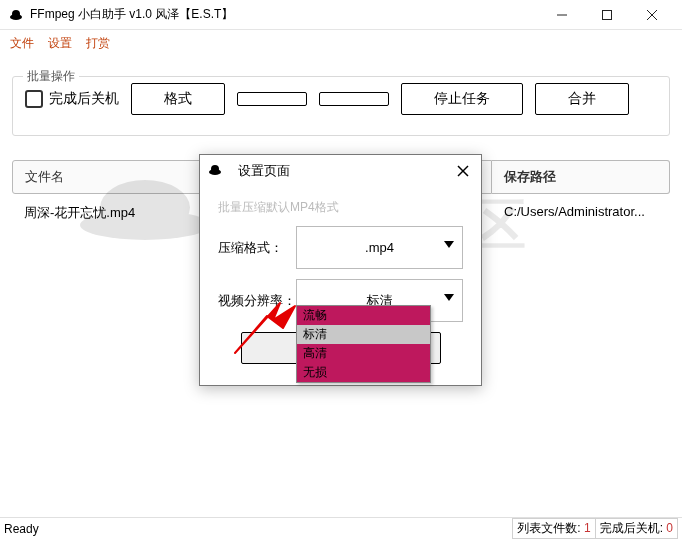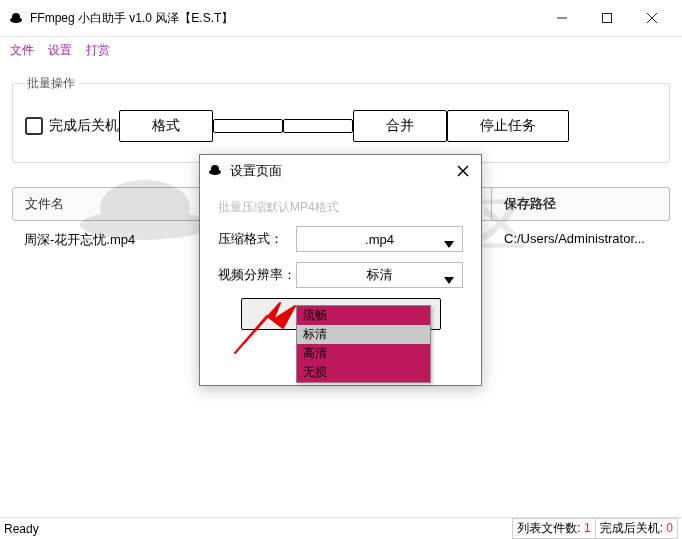--- a/index.html
+++ b/index.html
@@ -1,33 +1,33 @@
 <!DOCTYPE html>
 <html><head>
   <meta charset="utf-8">
   <style>
     * { box-sizing: border-box; margin: 0; padding: 0; font-family: "Microsoft YaHei", "Segoe UI", sans-serif; }
     body { width: 682px; height: 539px; background: #fff; position: relative; overflow: hidden; }
 
     
-    .titlebar { height: 37px; border-bottom: 1px solid #e5e5e5; display: flex; align-items: center; padding: 0 8px; }
+    .titlebar { height: 30px; border-bottom: 1px solid #e5e5e5; display: flex; align-items: center; padding: 0 8px; }
     .titlebar .app-icon { width: 16px; height: 16px; margin-right: 6px; display: flex; align-items: center; justify-content: center; }
     .titlebar .title { font-size: 12px; color: #000; flex: 1; }
     .titlebar .winbtns { display: flex; }
     .winbtn { width: 45px; height: 29px; display: flex; align-items: center; justify-content: center; color: #000; }
     .winbtn svg { stroke: #222; }
 
     
     .menubar { height: 26px; display: flex; align-items: center; padding: 0 10px; gap: 14px; }
-    .menubar span { font-size: 12px; color: #a21caf; }
+    .menubar span { font-size: 12px; color: #c2410c; }
 
     
     .batch-group { margin: 20px 12px 0 12px; border: 1px solid #d9d9d9; border-radius: 3px; padding: 6px 12px 20px 12px; position: relative; }
     .batch-group .legend { position: absolute; top: -9px; left: 10px; background: #fff; padding: 0 4px; font-size: 12px; color: #555; }
-    .batch-row { display: flex; align-items: center; gap: 0; margin-top: 20px; }
+    .batch-row { display: flex; align-items: center; gap: 12px; }
     .checkbox { display: flex; align-items: center; gap: 6px; }
     .checkbox .box { width: 18px; height: 18px; border: 2px solid #333; border-radius: 3px; }
     .checkbox .lbl { font-size: 14px; }
     .obtn { border: 1.5px solid #000; border-radius: 2px; padding: 6px 32px; font-size: 14px; background: #fff; }
 
     
     .table-header { display: flex; margin: 24px 12px 0 12px; align-items: flex-end; }
     .th { border: 1px solid #b9b9b9; background: #fafafa; padding: 7px 12px; font-size: 13px; color: #333; }
     .th.name { flex: 0 0 480px; border-radius: 3px 0 0 3px; }
     .th.path { flex: 1; border-left: none; border-radius: 0 3px 3px 0; font-weight: bold; }
@@ -44,29 +44,29 @@
 
     
     .watermark { position: absolute; left: 100px; top: 180px; opacity: 0.10; pointer-events: none; z-index: 1; }
     .wm-hat { width: 90px; height: 55px; border-radius: 50%; background: #000; margin: 0 auto; position: relative; }
     .wm-hat::after { content: ''; position: absolute; width: 130px; height: 30px; background: #000; border-radius: 50%; left: -20px; bottom: -5px; }
     .wm-text { font-size: 56px; font-weight: bold; color: #333; letter-spacing: 4px; position: absolute; left: 130px; top: 8px; white-space: nowrap; }
     .wm-url { position: absolute; left: 200px; top: 310px; font-size: 32px; color: #333; opacity: 0.10; font-family: sans-serif; z-index: 1; pointer-events: none; }
 
     
     .dialog { position: absolute; left: 199px; top: 154px; width: 283px; height: 232px; background: #fff; border: 1px solid #777; box-shadow: 0 3px 14px rgba(0,0,0,0.25); z-index: 10; }
-    .dlg-title { height: 32px; display: flex; align-items: center; padding: 0 8px; }
+    .dlg-title { height: 32px; display: flex; align-items: center; padding: 0 8px; gap: 8px; }
     .dlg-title .icon { width: 16px; height: 16px; margin-right: 6px; }
     .dlg-title .txt { font-size: 13px; flex: 1; }
     .dlg-title .close { width: 16px; height: 16px; }
     .dlg-body { padding: 12px 18px 0 18px; }
     .dlg-caption { font-size: 12px; color: #bbb; margin-bottom: 10px; }
     .dlg-row { display: flex; align-items: center; margin-bottom: 10px; }
     .dlg-row .lbl { width: 78px; font-size: 13px; }
-    .select { flex: 1; height: 26px; border: 1px solid #bbb; display: flex; align-items: center; justify-content: center; position: relative; }
+    .select { flex: 1; height: 43px; border: 1px solid #bbb; display: flex; align-items: center; justify-content: center; position: relative; }
     .select .val { font-size: 13px; }
     .select .arrow { position: absolute; right: 8px; top: 8px; }
     .dlg-save { border: 1.5px solid #000; border-radius: 2px; width: 200px; height: 32px; margin: 8px auto 0 auto; font-size: 14px; }
 
     
     .dropdown { position: absolute; left: 296px; top: 305px; width: 135px; background: #be185d; border: 1px solid #888; z-index: 20; box-shadow: 2px 2px 3px rgba(0,0,0,0.2); }
     .dropdown .opt { font-size: 12px; padding: 1px 6px; }
     .dropdown .opt.sel { background: #c8c8c8; }
 
     
@@ -118,22 +118,22 @@
 <div class="batch-group">
   <span class="legend">批量操作</span>
   <div class="batch-row">
     <div class="checkbox">
       <span class="box"></span>
       <span class="lbl">完成后关机</span>
     </div>
     <button class="obtn">格式</button>
     <button class="obtn" style="width:70px;"></button>
     <button class="obtn" style="width:70px;"></button>
+    <button class="obtn">停止任务</button>
     <button class="obtn">合并</button>
-    <button class="obtn">停止任务</button>
   </div>
 </div>
 
 <div class="table-header">
   <div class="th name">文件名</div>
   <div class="th path">保存路径</div>
 </div>
 <div class="table-row">
   <div class="td name">周深-花开忘忧.mp4</div>
   <div class="td path">C:/Users/Administrator...</div>

